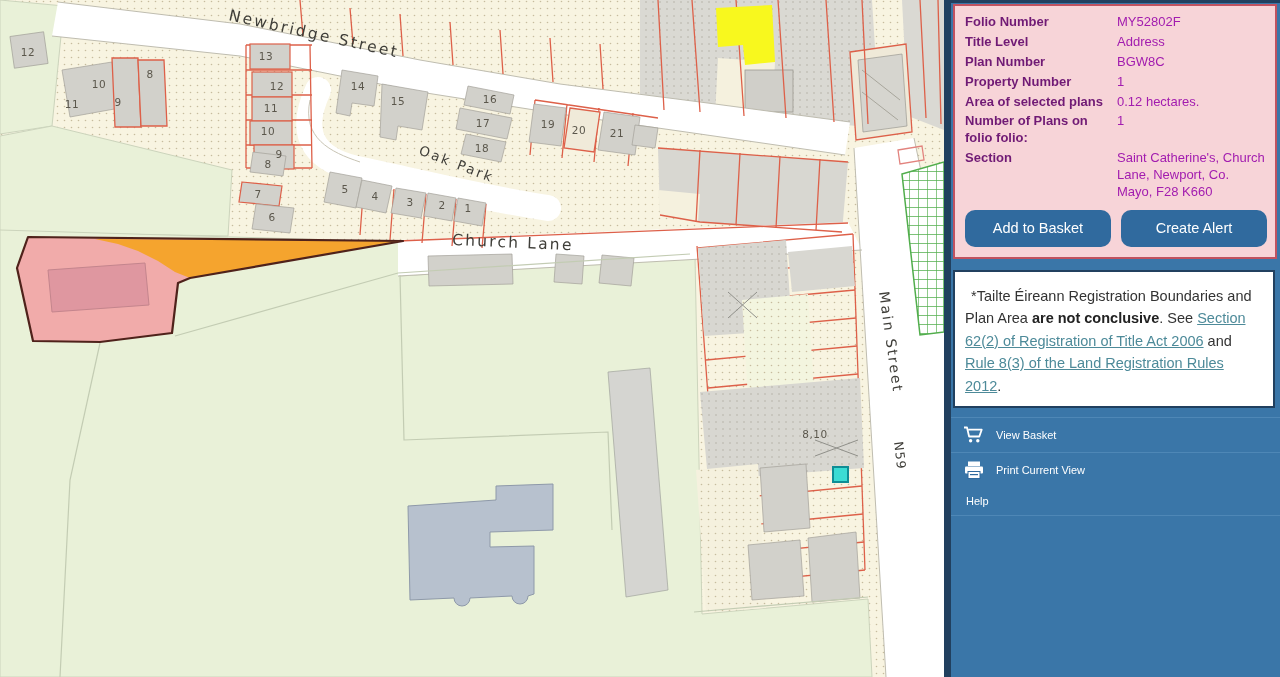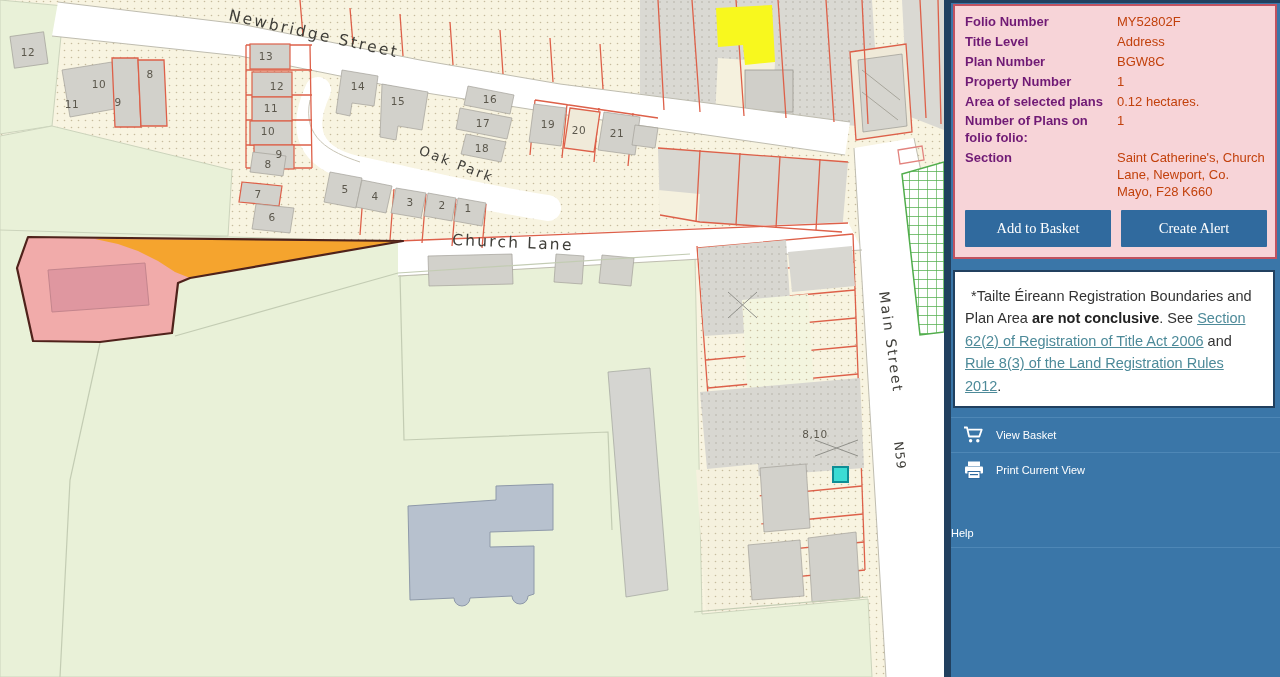--- a/index.html
+++ b/index.html
@@ -8,23 +8,23 @@
   
   .map-wrap{width:944px;height:551px;position:relative;background:#f8f4e1;}
   .map-wrap svg{display:block;}
   .map-num{font-family:"DejaVu Sans",sans-serif;font-size:10.5px;fill:#5b574c;letter-spacing:.5px;}
   .street-label{font-family:"DejaVu Sans",sans-serif;fill:#3f3e39;}
   
   .sidebar{width:336px;height:677px;background:#3a76a8;border-left:7px solid #21405f;border-top:3px solid #21405f;box-sizing:border-box;}
   .info-panel{margin:1px 3px 0 2px;background:#f7d4d8;border:2px solid #c05260;padding:8px 8px 10px 10px;box-sizing:border-box;}
   .info-row{display:grid;grid-template-columns:146px 1fr;column-gap:6px;margin-bottom:3px;font-size:13px;line-height:1.3;}
   .info-row .lbl{font-weight:bold;color:#701a75;}
-  .info-row .val{color:#c2410c;}
+  .info-row .val{color:#a21caf;}
   .btn-row{display:flex;gap:10px;margin-top:9px;}
-  .btn{flex:1;height:37px;background:#306a9e;color:#fff;border:none;font-family:Liberation Serif, serif;font-size:14.5px;cursor:pointer;border-radius:1px;}
+  .btn{flex:1;height:37px;background:#306a9e;color:#fff;border:none;font-family:Liberation Sans, sans-serif;font-size:14.5px;cursor:pointer;border-radius:10px;}
   .disclaimer{margin:11px 5px 0 2px;background:#fff;border:2px solid #21405f;padding:13px 10px 9px 10px;font-size:14.5px;line-height:1.55;color:#333;text-indent:6px;}
   .disclaimer b{color:#222;}
   .disclaimer a{color:#4d8a99;text-decoration:underline;cursor:pointer;}
   .menu{margin-top:9px;}
   .menu-item{display:flex;align-items:center;gap:11px;padding:8px 12px;color:#fff;font-size:11px;border-top:1px solid #4e87b6;cursor:pointer;}
   .menu-item:last-child{border-bottom:1px solid #4e87b6;border-top:none;}
   .menu-item.no-border{border-top:1px solid #4e87b6;}
   .menu-icon{width:22px;height:18px;flex:0 0 22px;}
 </style>
 </head>
@@ -265,19 +265,19 @@
       </div>
       <div class="menu-item">
         <svg class="menu-icon" viewBox="0 0 22 18">
           <rect x="5" y="0.5" width="12" height="4.5" fill="#fff"></rect>
           <rect x="2" y="5.5" width="18" height="7" rx="1" fill="#fff"></rect>
           <rect x="5" y="10.5" width="12" height="7" fill="#fff" stroke="#306a9e" stroke-width="1"></rect>
           <rect x="7" y="13" width="8" height="1.2" fill="#306a9e"></rect>
         </svg>
         <span>Print Current View</span>
       </div>
-      <div class="menu-item" style="padding-left:0;margin-top:32px;">
+      <div class="menu-item" style="padding-left:15px;">
         <span>Help</span>
       </div>
     </div>
 
   </div>
 </div>
 
 </body></html>

